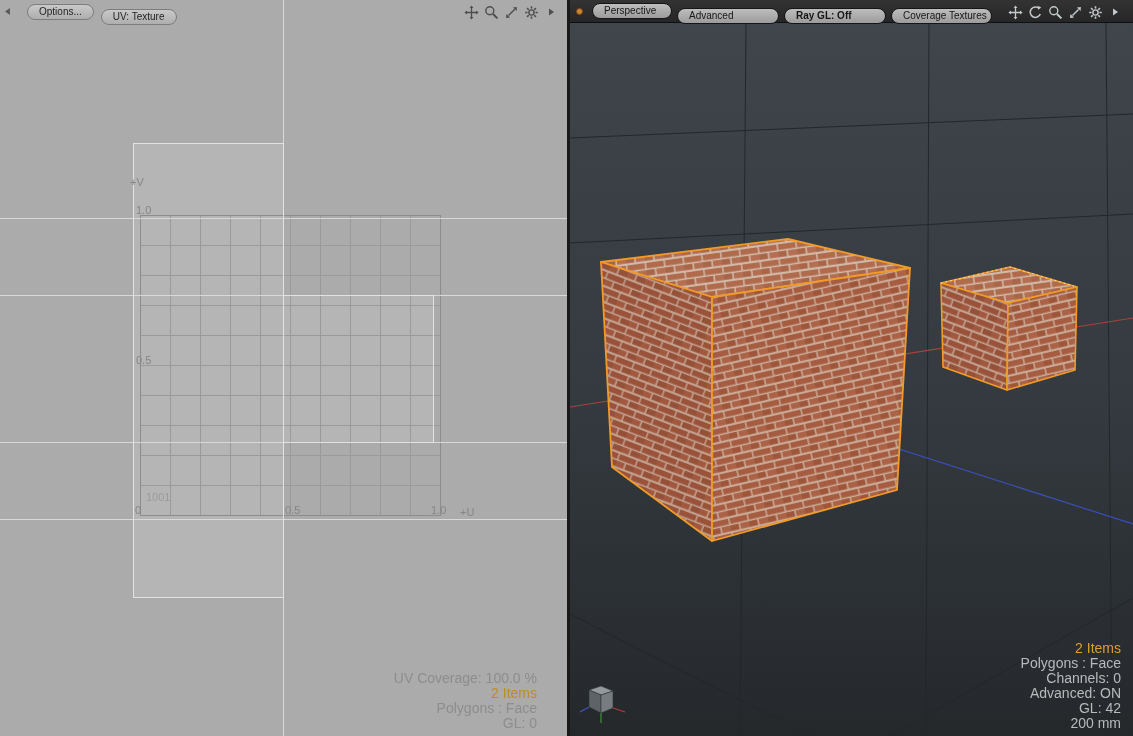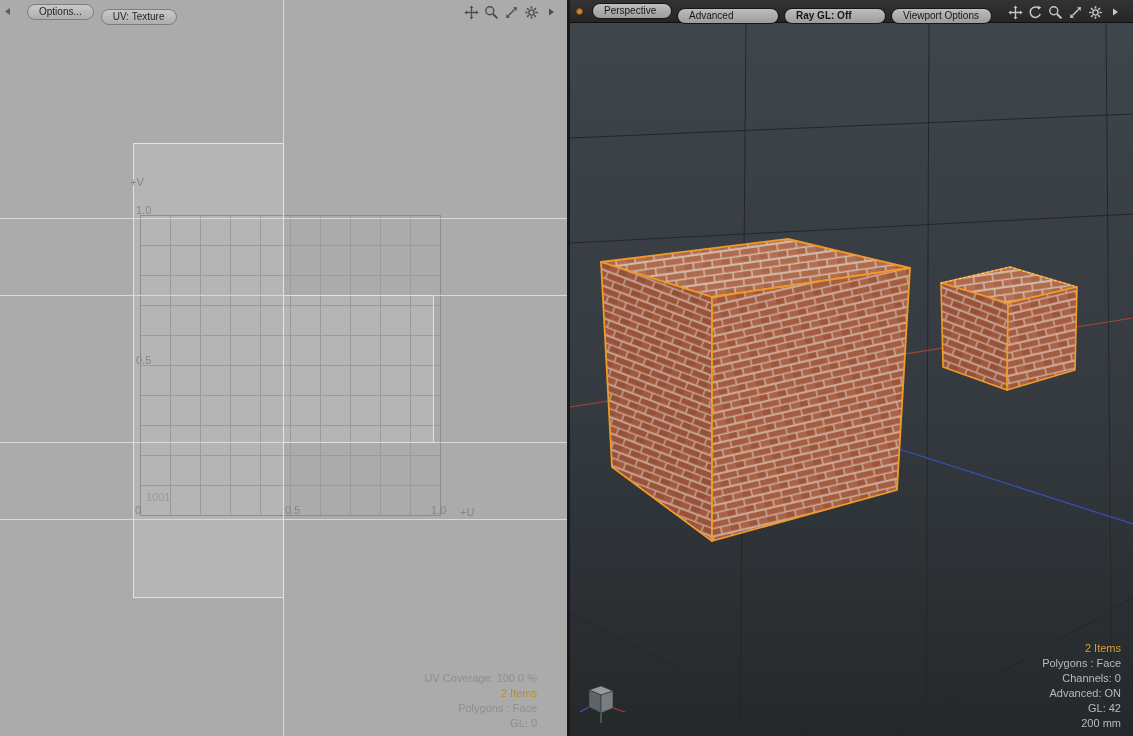--- a/index.html
+++ b/index.html
@@ -35,21 +35,21 @@
   
   .menu-dot { background:#cd8434; border:1px solid #7a4a16; }
 
   .icon-group { position:absolute; top:4px; display:flex; align-items:center; gap:4px; }
   .uv-icons { right:8px; color:#4d4d4d; }
   .vp-icons { right:10px; color:#c6c9cb; }
   .icon-btn { width:16px; height:16px; display:inline-flex; align-items:center; justify-content:center; cursor:pointer; }
   .icon-btn svg { display:block; }
 
   
-  .status-block { position:absolute; text-align:right; font-size:11px; line-height:15px; z-index:4; }
+  .status-block { position:absolute; text-align:right; font-size:14px; line-height:15px; z-index:4; }
   .uv-status { right:30px; bottom:5px; color:#8d8d8d; }
   .vp-status { right:12px; bottom:5px; color:#b7bbbd; }
   .uv-status .hl { color:#bd8b25; }
   .vp-status .hl { color:#dd9e33; }
 
   svg text { font-family:"Liberation Sans", sans-serif; font-size:11px; }
 
   .gizmo { position:absolute; left:10px; bottom:12px; z-index:4; }
 </style>
 </head>
@@ -201,21 +201,21 @@
         <polygon points="438,303 507,287 505,370 437,390" fill="url(#pR)"></polygon>
         <path d="M371 283 L440 267 L507 287" stroke="#ffffff" stroke-width="1" stroke-dasharray="1.5 3.2" opacity="0.75" fill="none"></path>
       </g>
     </svg>
 
     <div class="toolbar view-toolbar">
       <span class="menu-dot"></span>
       <button class="btn vp-btn btn-perspective">Perspective</button>
       <button class="btn vp-btn btn-advanced">Advanced</button>
       <button class="btn vp-btn btn-raygl">Ray GL: Off</button>
-      <button class="btn vp-btn btn-vptex">Viewport Options</button>
+      <button class="btn vp-btn btn-vptex">Coverage Textures</button>
 
       <div class="icon-group vp-icons">
         <span class="icon-btn">
           <svg width="15" height="15" viewBox="0 0 15 15">
             <path d="M7.5 3 V12 M3 7.5 H12" stroke="currentColor" stroke-width="1.3" fill="none"></path>
             <polygon points="7.5,0.4 5.6,3 9.4,3" fill="currentColor"></polygon>
             <polygon points="7.5,14.6 5.6,12 9.4,12" fill="currentColor"></polygon>
             <polygon points="0.4,7.5 3,5.6 3,9.4" fill="currentColor"></polygon>
             <polygon points="14.6,7.5 12,5.6 12,9.4" fill="currentColor"></polygon>
           </svg>

